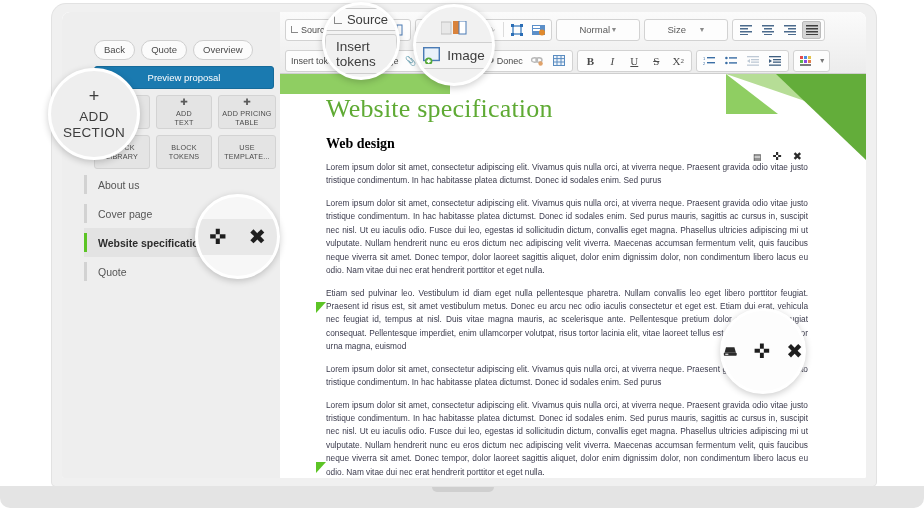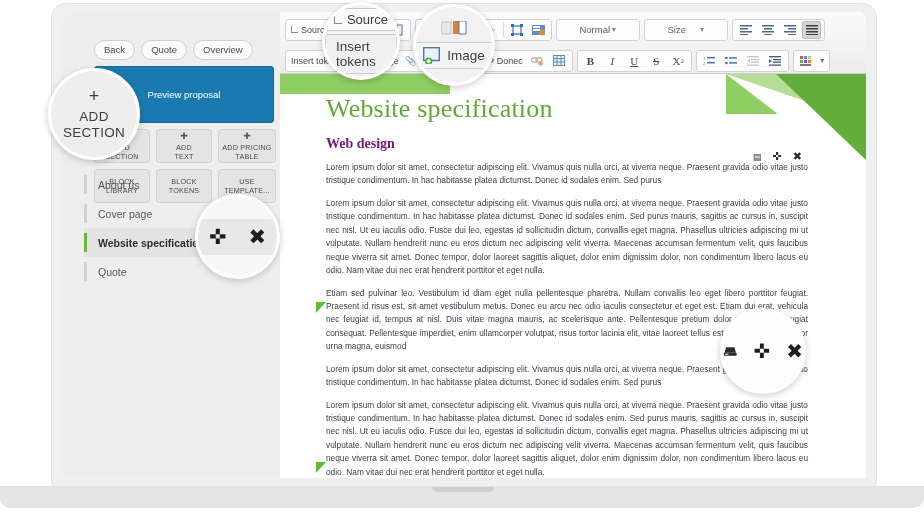--- a/index.html
+++ b/index.html
@@ -64,21 +64,21 @@
     line-height: 1.1;
     text-align: center;
     white-space: nowrap;
   }
   .btn-primary {
     background: #1a7ab0;
     border: 1px solid #166b9a;
     border-radius: 3px;
     color: #ffffff;
     font-size: 9.5px;
-    padding: 22px 10px;
+    padding: 5px 10px;
     width: 100%;
     text-align: center;
     margin-bottom: 6px;
   }
   .tile-grid { display: flex; flex-wrap: wrap; gap: 6px; width: 182px; }
   .tile {
     background: #e4e4e4;
     border: 1px solid #d3d3d3;
     border-radius: 3px;
     width: 56px; height: 34px;
@@ -185,21 +185,21 @@
   }
   .doc-inner { position: absolute; left: 46px; top: 20px; width: 482px; }
   h1.doc-title {
     font-family: "Liberation Serif", serif;
     font-size: 26px; font-weight: normal;
     color: #5faa34; margin-bottom: 12px; letter-spacing: .2px;
   }
   h2.doc-h2 {
     font-family: "Liberation Serif", serif;
     font-size: 14px; font-weight: bold;
-    color: #701a75; margin: 2px 0 9px 0;
+    color: #000000; margin: 2px 0 9px 0;
   }
   p.doc-p {
     font-size: 8.3px; line-height: 1.62;
     color: #3b3b4d; text-align: justify;
     margin-bottom: 9px;
   }
   .elem-tools {
     position: absolute; right: 6px;
     display: flex; gap: 11px; color: #2b2b2b; font-size: 11px;
     align-items: center;

